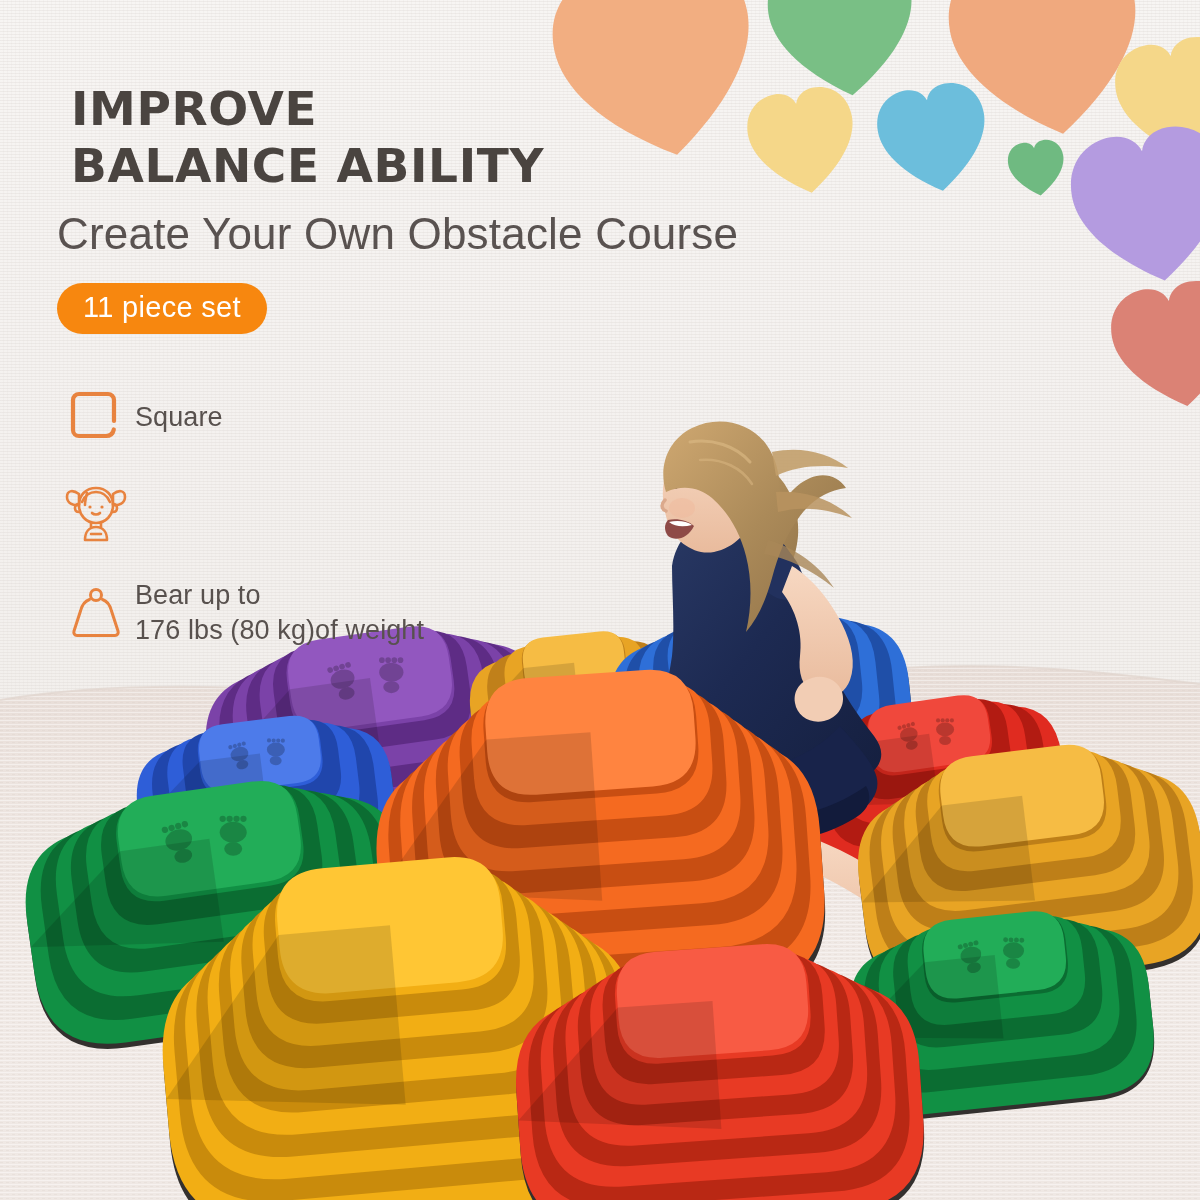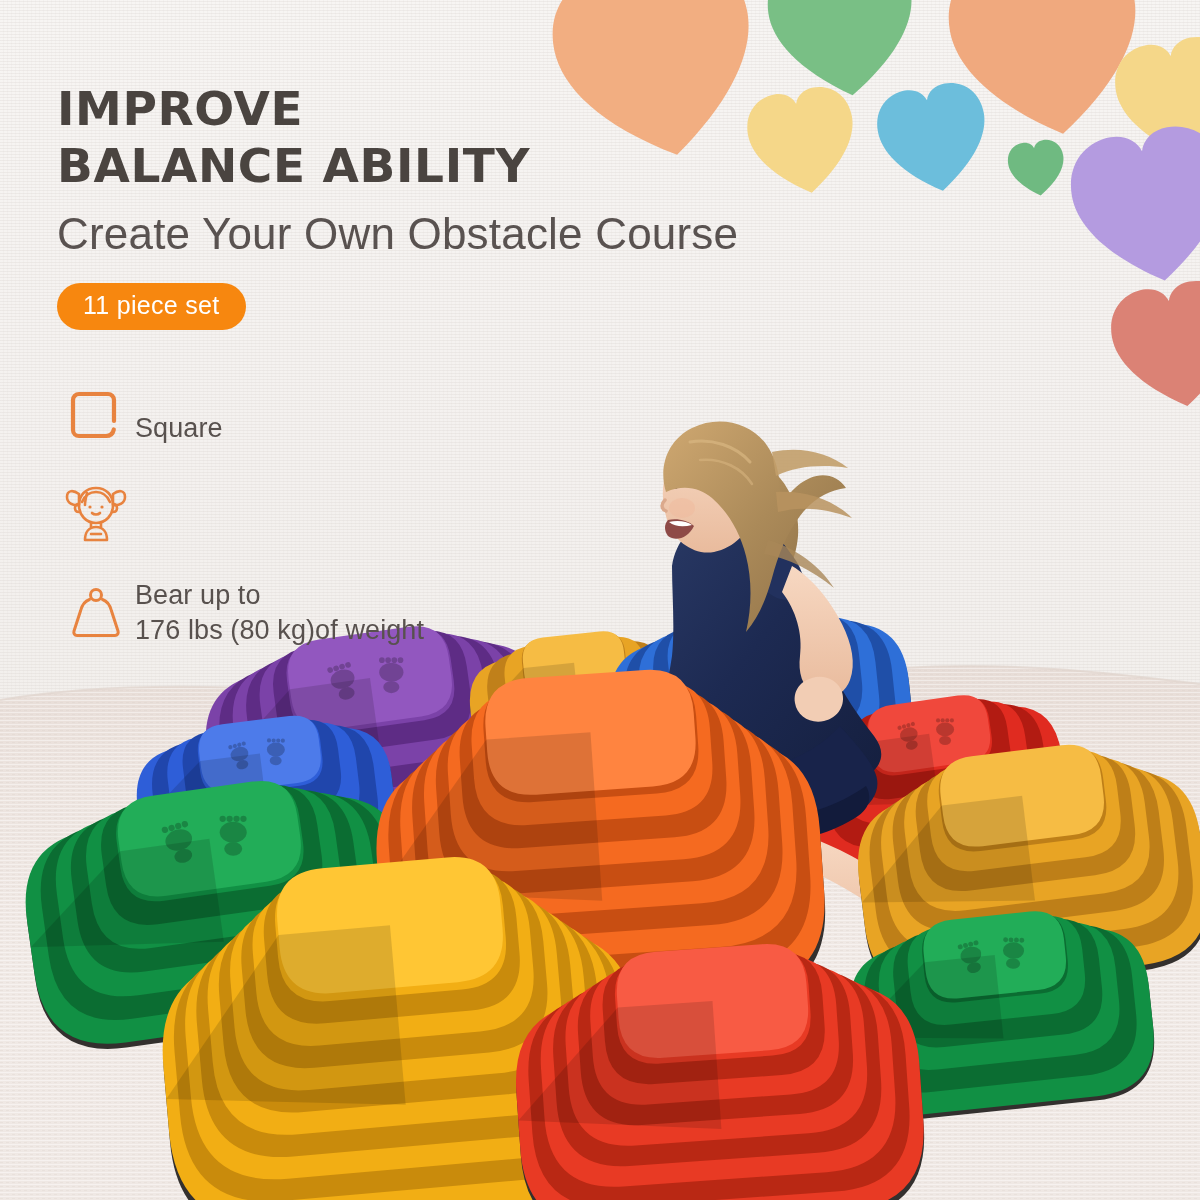--- a/index.html
+++ b/index.html
@@ -45,38 +45,39 @@
   
   .copy{ position:absolute; left:57px; top:80px; width:700px; z-index:8; }
   .headline{
     font-family:"DejaVu Sans", sans-serif;
     font-weight:700;
     font-size:47px;
     line-height:1.22;
     letter-spacing:0.6px;
     color:#4a4440;
     text-transform:uppercase;
+    margin-left:14px;
   }
   .headline .l2{ display:block; }
   .subhead{
     margin-top:14px;
     font-family:"Liberation Sans", sans-serif;
     font-weight:300;
     font-size:44px;
     letter-spacing:.2px;
     color:#595250;
   }
   .badge{
     display:inline-block;
     margin-top:24px;
     padding:10px 26px 12px 26px;
     border-radius:40px;
     background:#f7870f;
     color:#ffffff;
-    font-size:25px;
+    font-size:29px;
     font-weight:300;
     letter-spacing:.3px;
     line-height:1;
   }
 
   
   .features{ position:absolute; left:57px; top:388px; width:620px; z-index:8; }
   .feat{
     display:flex;
     align-items:center;
@@ -89,21 +90,21 @@
   .feat .tx{
     font-family:"Liberation Sans", sans-serif;
     font-weight:300;
     font-size:27px;
     line-height:1.28;
     color:#58514e;
     letter-spacing:.1px;
     white-space:pre-line;
   }
   .feat-shape .ic{ height:58px; }
-  .feat-shape { margin-bottom:30px;align-items:flex-end; }
+  .feat-shape { margin-bottom:30px; }
   .feat-kids  { margin-bottom:26px; }
 
   
   .scene{ position:absolute; left:0; top:0; width:1200px; height:1200px; z-index:5; }
   .scene-top{ z-index:7; }
 </style>
 </head>
 <body>
 
 <div id="stage">

